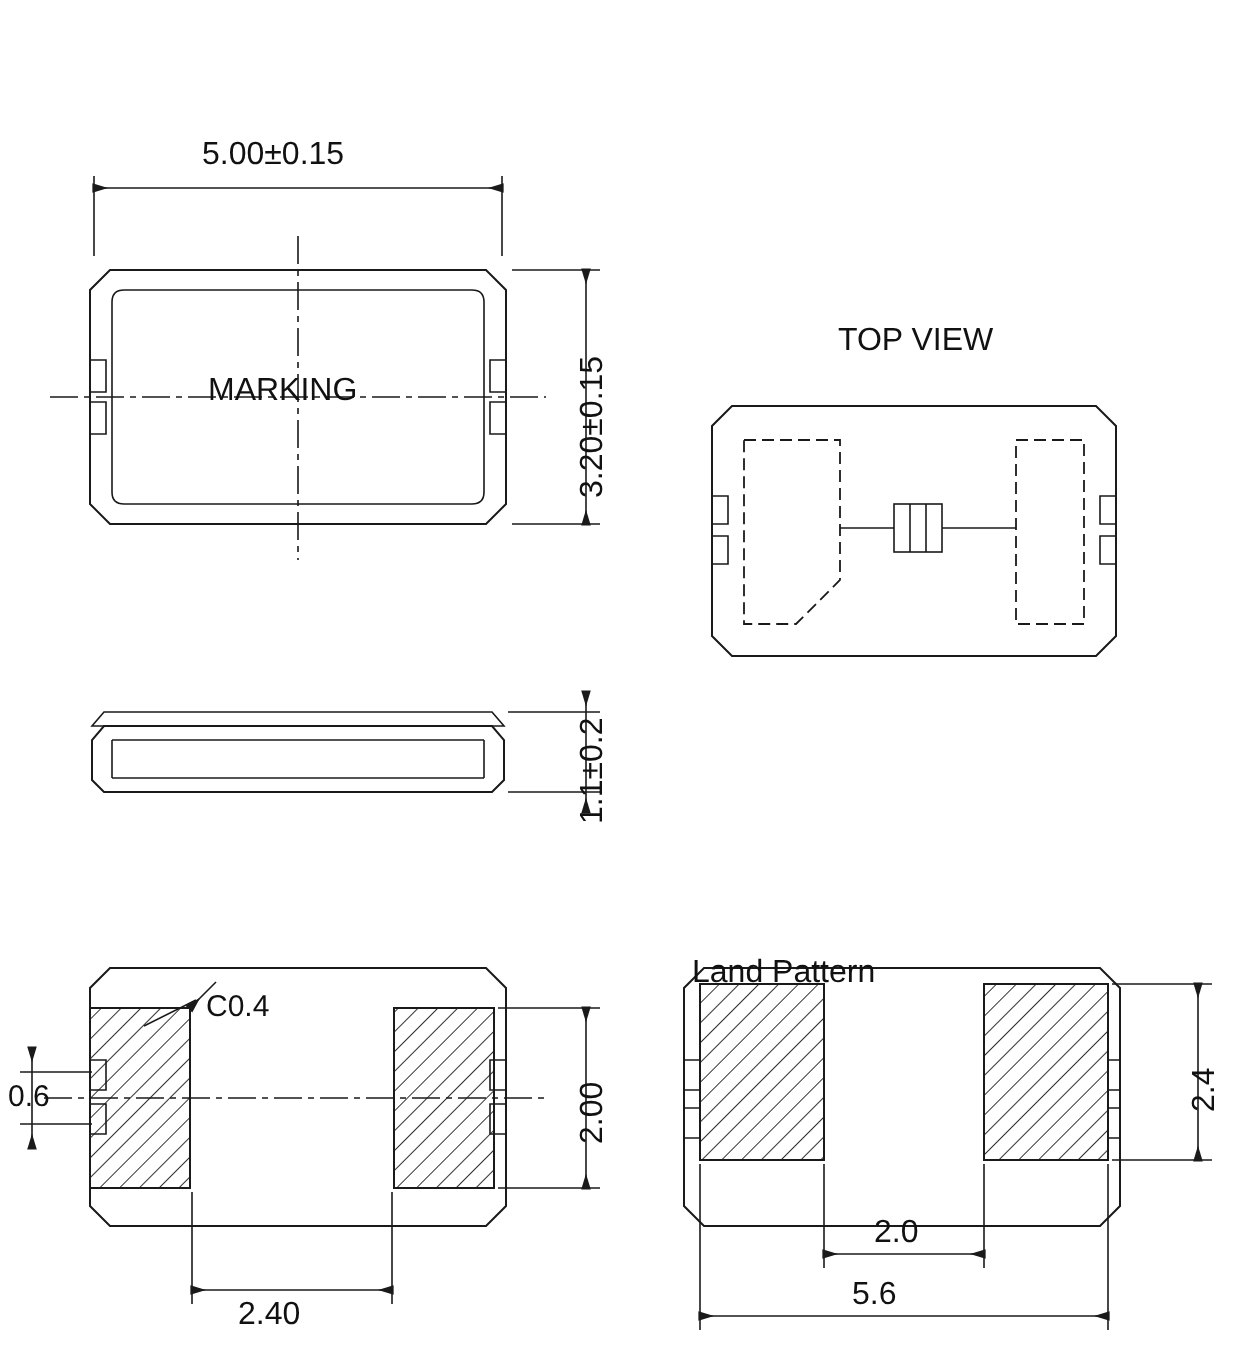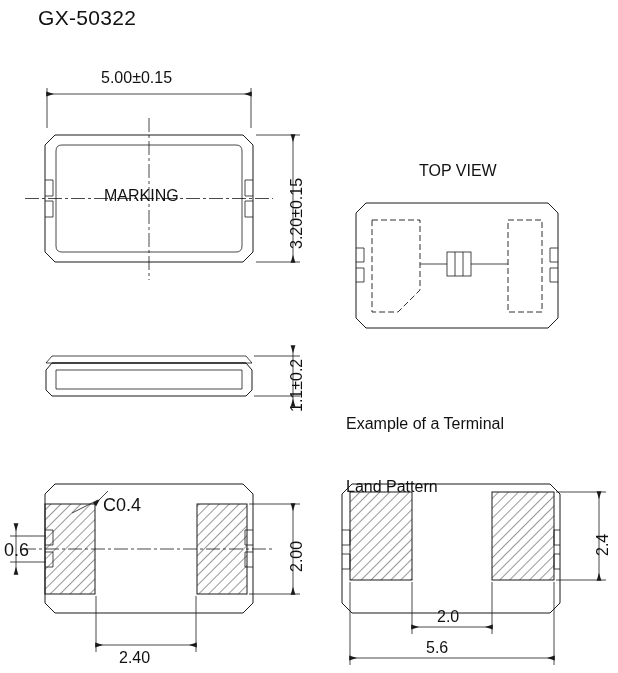--- a/index.html
+++ b/index.html
@@ -31,21 +31,21 @@
   .lbl {
     position: absolute;
     font-size: 14px;
     color: #111;
     white-space: nowrap;
   }
   .lbl.big {
     font-size: 16px;
   }
   .lbl.sm {
-    font-size: 18px;
+    font-size: 15px;
   }
   .rot {
     transform-origin: 0 0;
     transform: rotate(-90deg);
   }
   svg {
     position: absolute;
     left: 0;
     top: 0;
     width: 618px;
@@ -81,21 +81,20 @@
     fill: url(#hatch);
     stroke: #1a1a1a;
     stroke-width: 1;
   }
 </style>
 </head>
 <body>
 
 <div id="stage">
 
-  <div class="title">GX-50322</div>
 
   <svg viewBox="0 0 618 673" xmlns="http://www.w3.org/2000/svg">
     <defs>
       <pattern id="hatch" width="7" height="7" patternTransform="rotate(45)" patternUnits="userSpaceOnUse">
         <line x1="0" y1="0" x2="0" y2="7" stroke="#1a1a1a" stroke-width="0.9"></line>
       </pattern>
       <marker id="arrH" markerWidth="10" markerHeight="8" refX="9" refY="4" orient="auto">
         <path d="M0,4 L10,1 L10,7 Z" fill="#1a1a1a"></path>
       </marker>
       <marker id="arrHs" markerWidth="10" markerHeight="8" refX="1" refY="4" orient="auto">
@@ -244,21 +243,20 @@
   <div class="lbl sm" style="left:103px; top:495px;">C0.4</div>
 
   <div class="lbl sm" style="left:4px; top:540px;">0.6</div>
 
   <div class="lbl big rot" style="left:288px; top:572px;">2.00</div>
 
   <div class="lbl big" style="left:119px; top:627px;margin-top:22px;">2.40</div>
 
   <div class="lbl big" style="left:419px; top:162px;">TOP VIEW</div>
 
-  <div class="lbl big" style="left:346px; top:415px;">Example of a Terminal</div>
   <div class="lbl big" style="left:346px; top:442px;margin-top:36px;">Land Pattern</div>
 
   <div class="lbl big rot" style="left:594px; top:556px;">2.4</div>
 
   <div class="lbl big" style="left:437px; top:608px;">2.0</div>
 
   <div class="lbl big" style="left:426px; top:639px;">5.6</div>
 
 </div>
 

